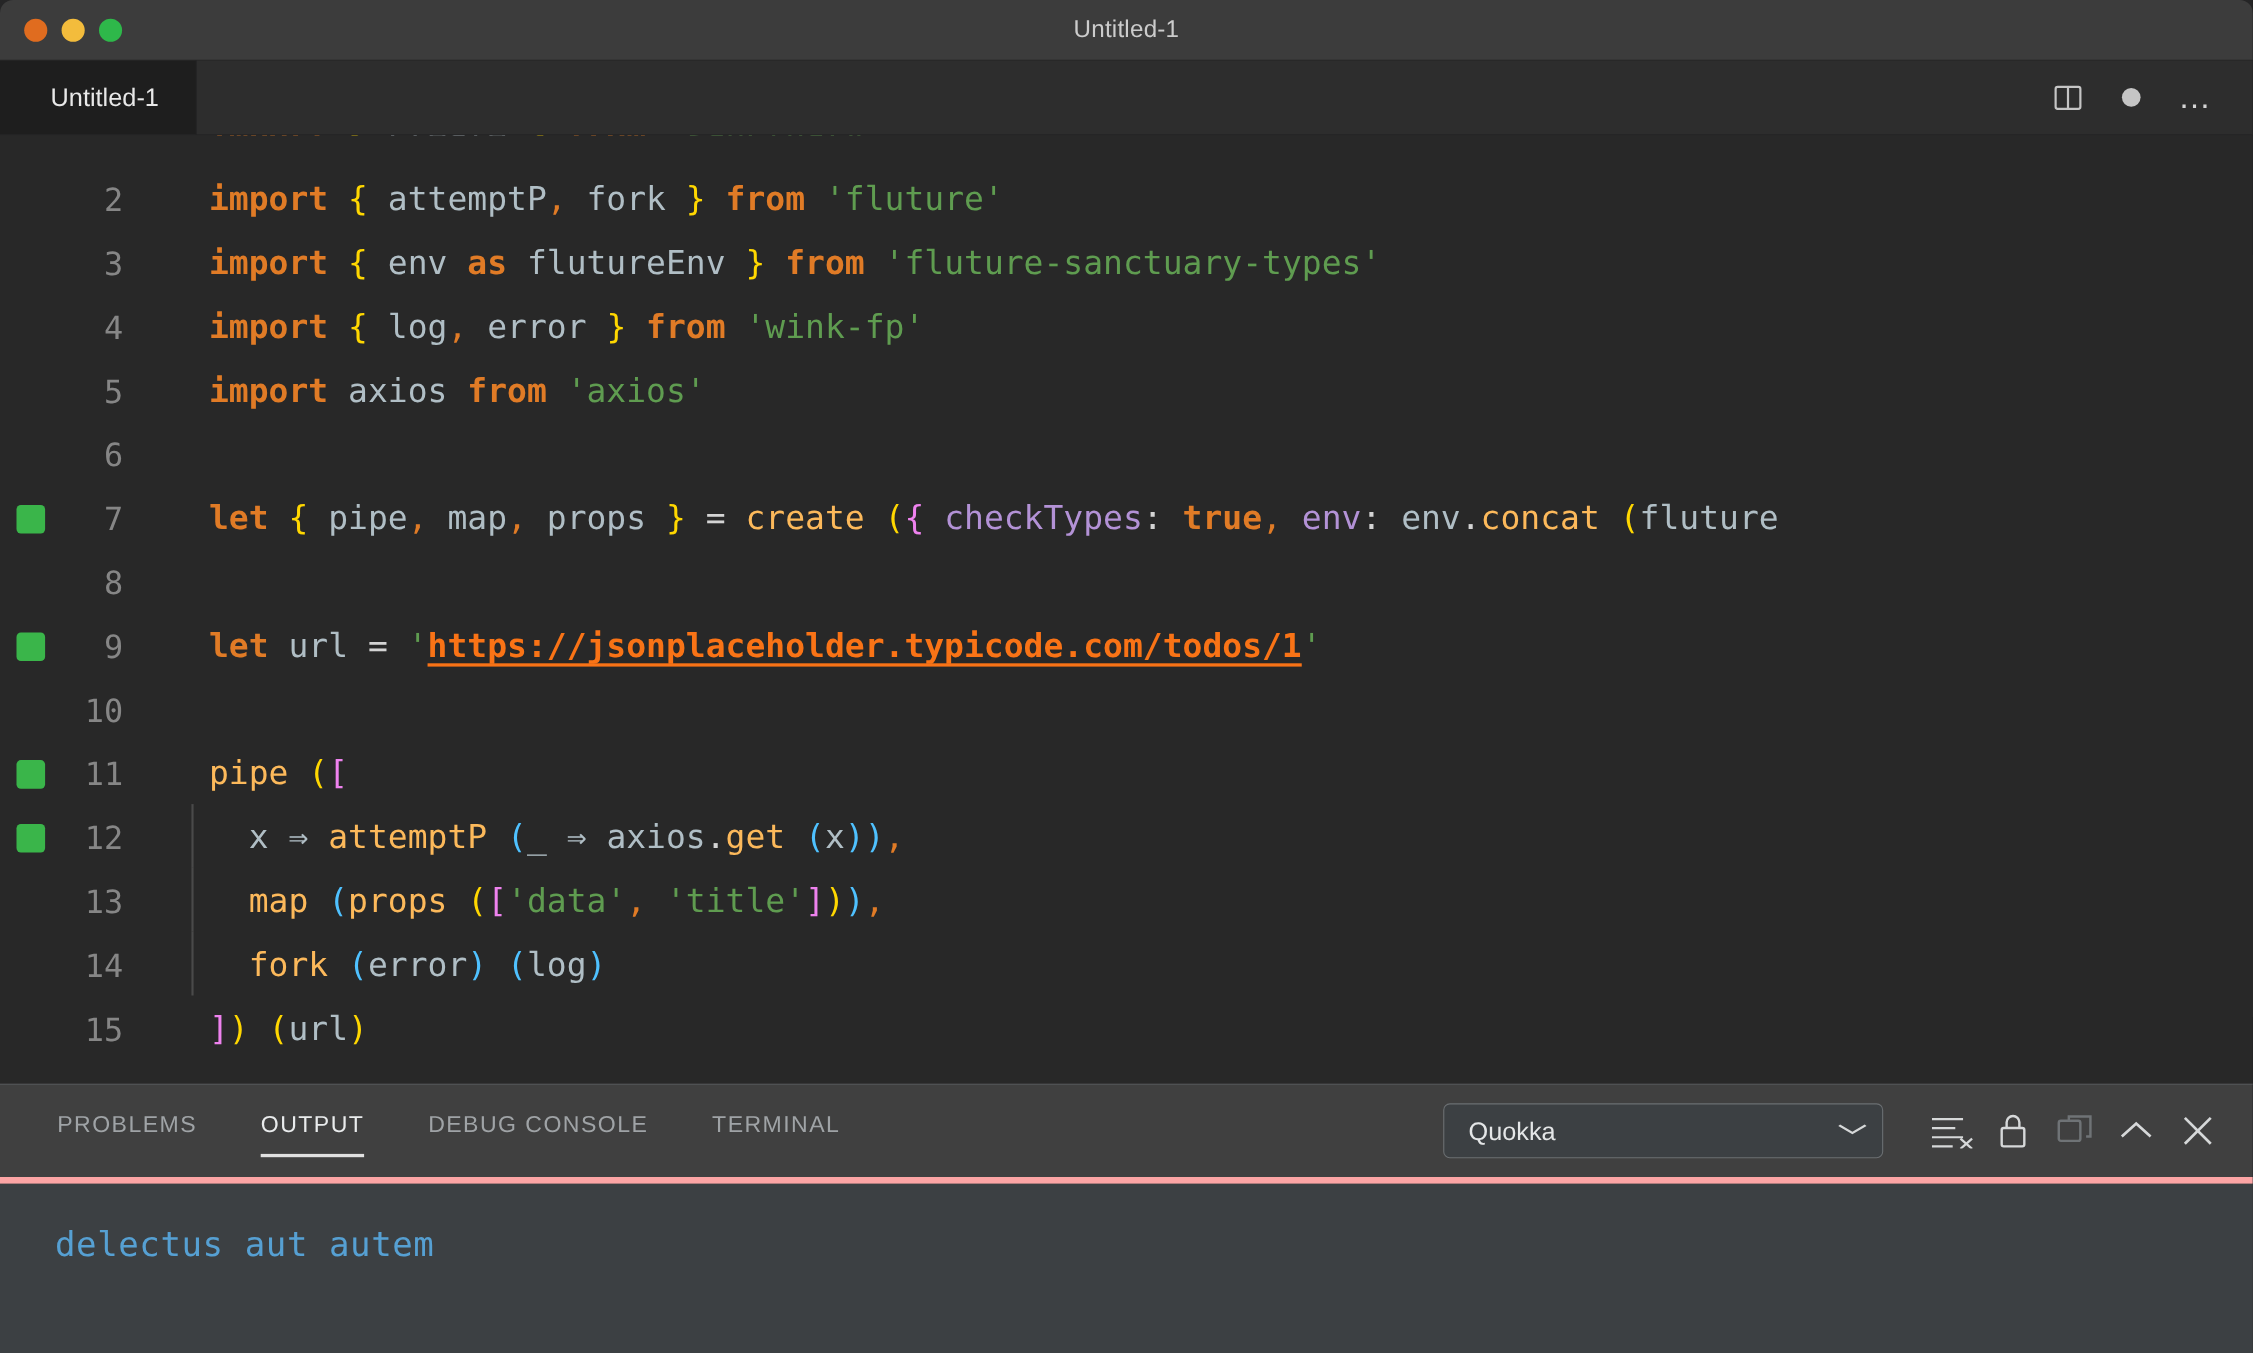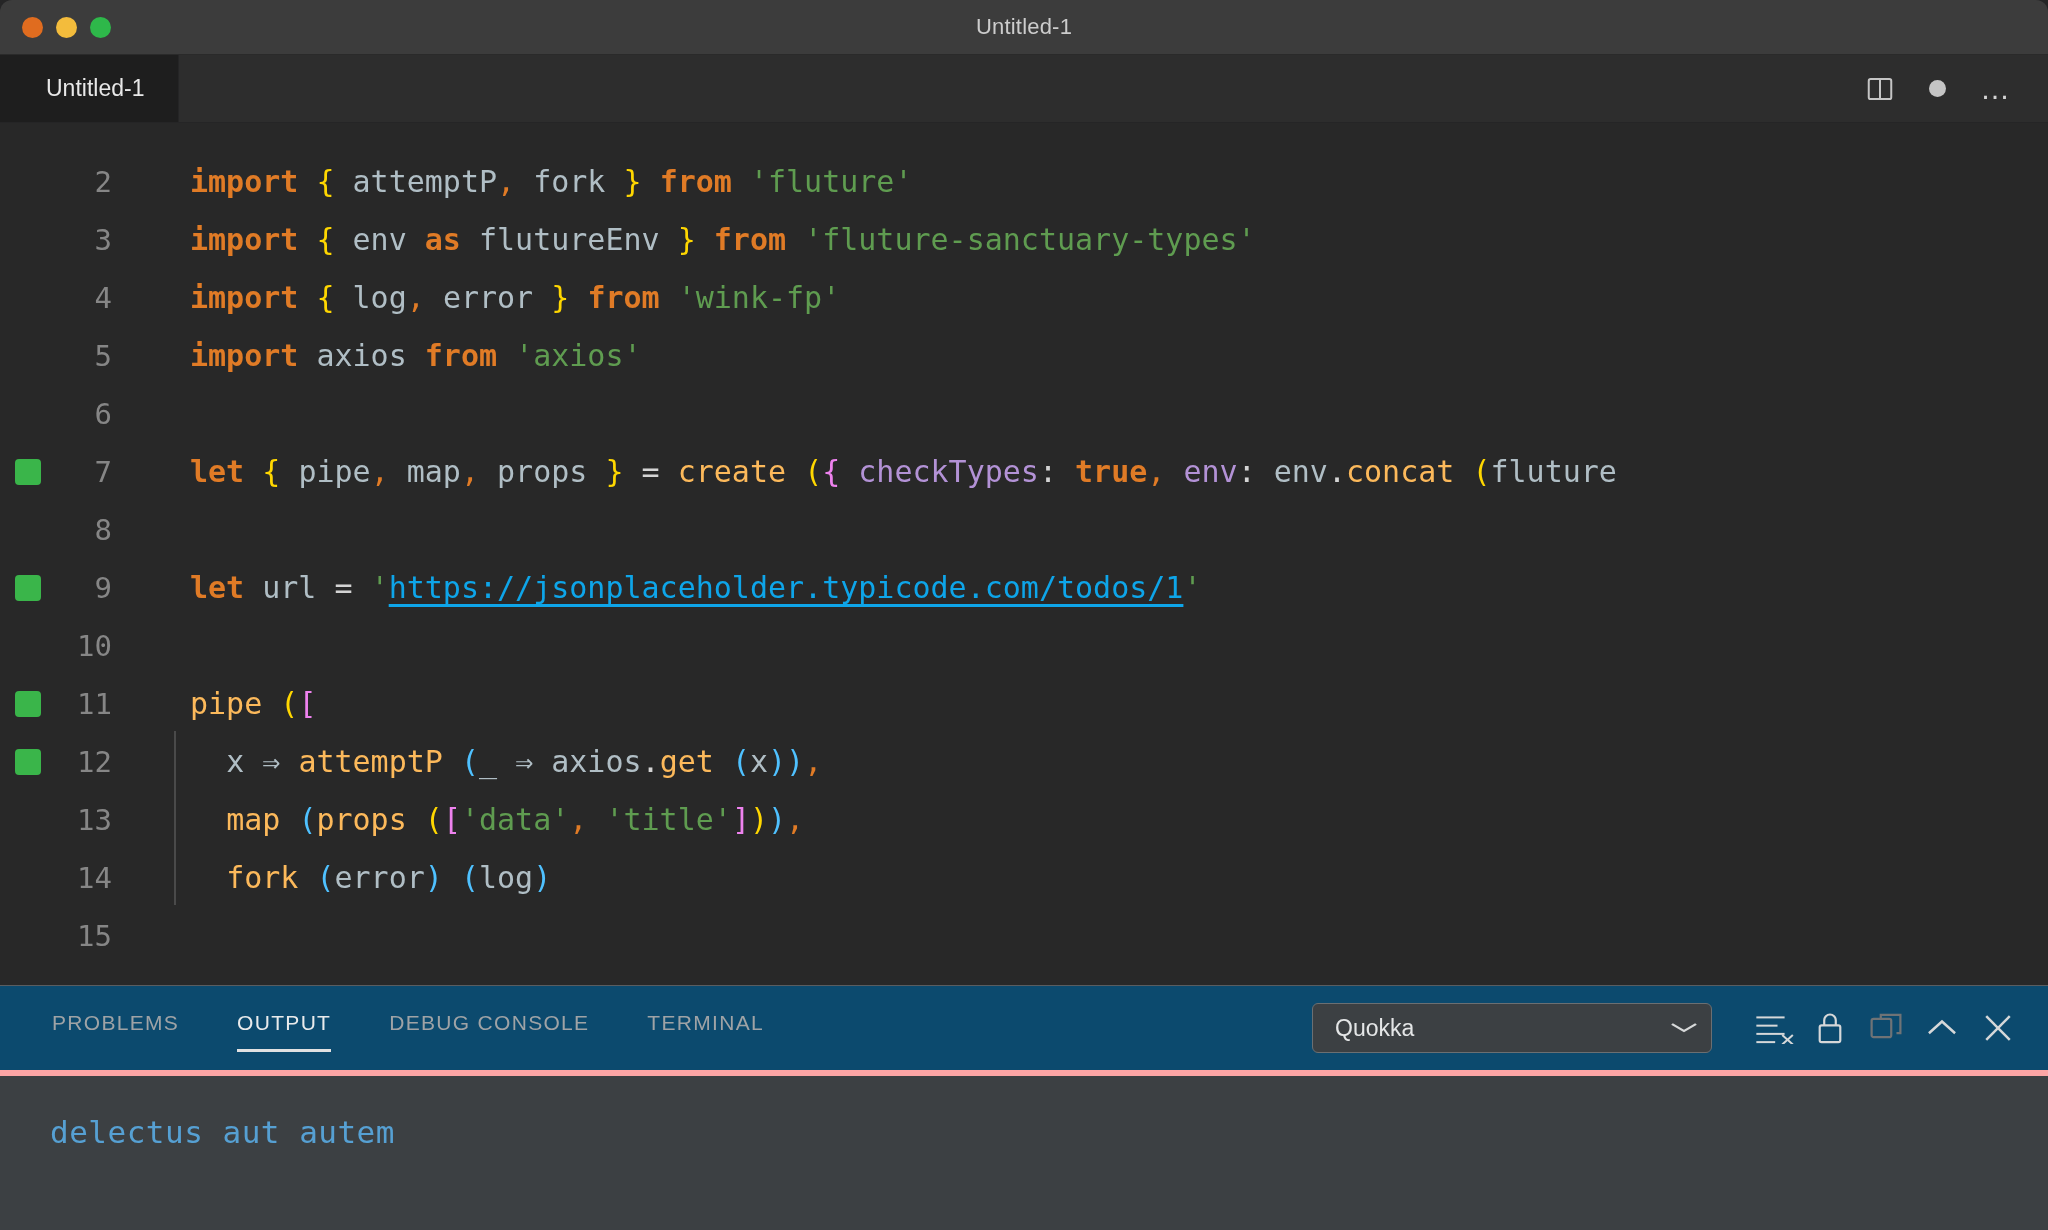--- a/index.html
+++ b/index.html
@@ -90,33 +90,33 @@
   .indent-guide {
     position: absolute; left: 40px; top: -2px;
     width: 2px; height: 58px; background: #4a4a4a;
   }
 
   
   .t-kw      { color: #e07b26; font-weight: 700; }
   .t-var     { color: #b0bec5; }
   .t-brace   { color: #ffd700; }
   .t-str     { color: #5f9c50; }
-  .t-str-url { color: #0ea5e9; text-decoration: underline; text-underline-offset: 6px; }
+  .t-str-url { color: #f97316; text-decoration: underline; text-underline-offset: 6px; font-weight: bold; }
   .t-op      { color: #d4d4d4; }
   .t-fn      { color: #fcb95b; }
   .t-prop    { color: #b392d6; }
   .t-bracket { color: #ee82ee; }
   .t-paren-c { color: #4fc1ff; }
   .t-comma   { color: #e07b26; }
   .t-arrow   { color: #b0bec5; }
 
   
   .panel {
     flex: 0 0 auto;
-    background: #0c4a6e;
+    background: #404040;
     border-top: 1px solid #5a5d60;
     display: flex; flex-direction: column;
     height: 245px;
   }
   .panel-tabs {
     height: 84px; flex: 0 0 84px;
     display: flex; align-items: center;
     padding-left: 52px;
   }
   .ptab {
@@ -270,20 +270,21 @@
 
       <div class="row">
         <div class="gutter-mark"></div>
         <div class="lineno">14</div>
         <div class="codetext"><span class="indent-guide"></span>  <span class="t-fn">fork</span> <span class="t-paren-c">(</span><span class="t-var">error</span><span class="t-paren-c">)</span> <span class="t-paren-c">(</span><span class="t-var">log</span><span class="t-paren-c">)</span></div>
       </div>
 
       <div class="row">
         <div class="gutter-mark"></div>
         <div class="lineno">15</div>
+        <div class="codetext"><span class="t-bracket">]</span><span class="t-brace">)</span> <span class="t-brace">(</span><span class="t-var">url</span><span class="t-brace">)</span></div>
       </div>
 
     </div>
   </div>
 
   <div class="panel">
     <div class="panel-tabs">
       <div class="ptab">
           <span>PROBLEMS</span>
         </div>

